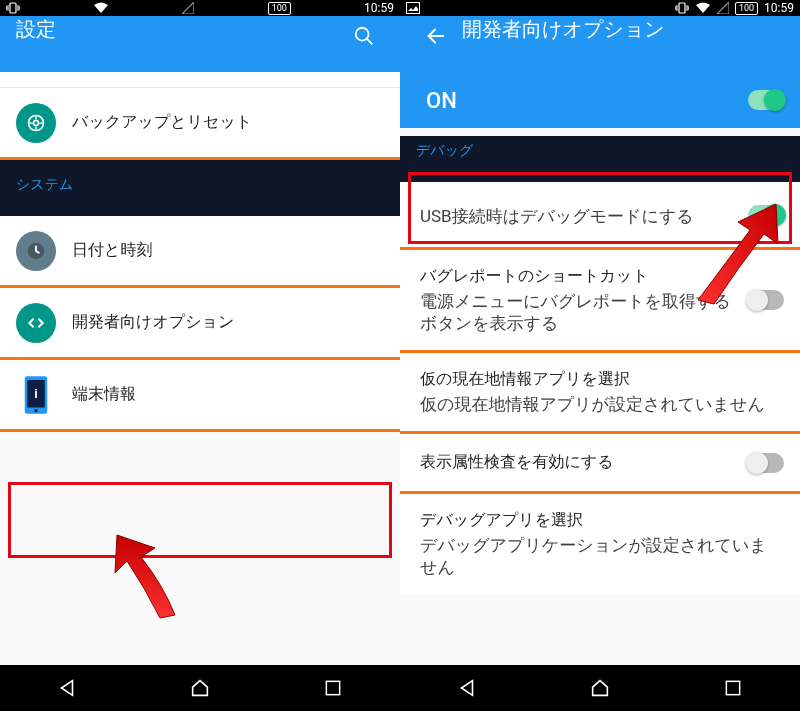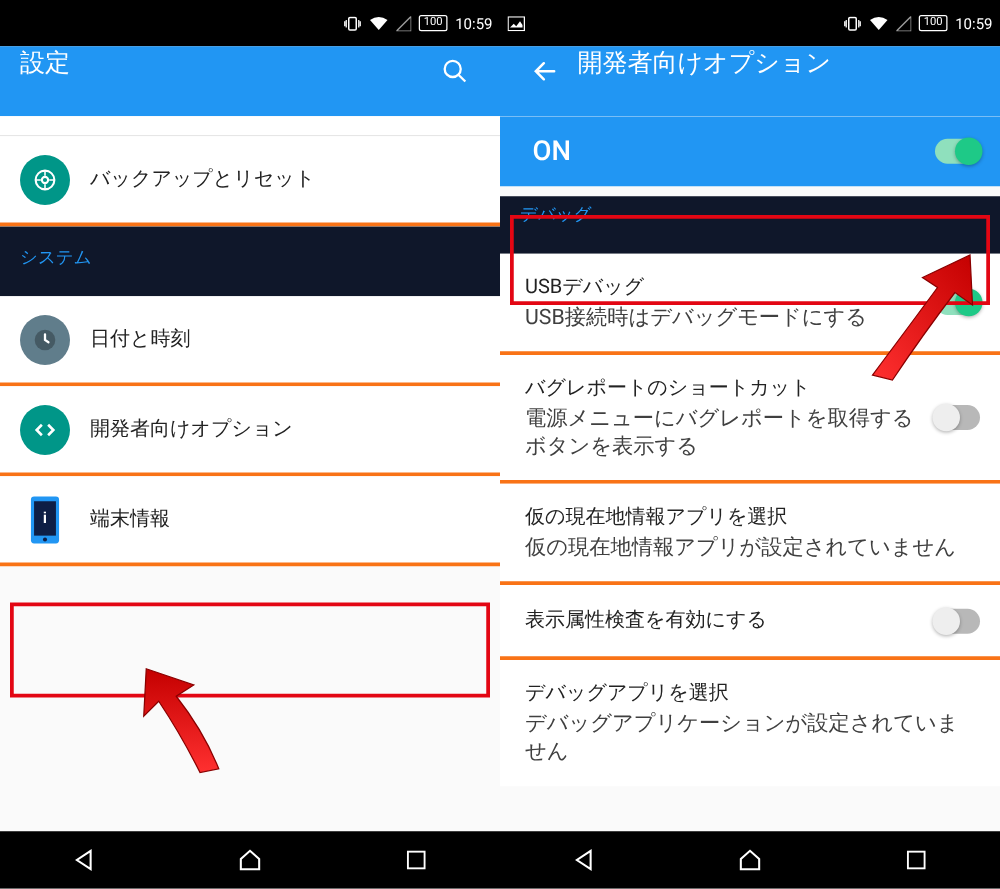--- a/index.html
+++ b/index.html
@@ -1,20 +1,20 @@
 <!DOCTYPE html>
 <html><head>
 <meta charset="utf-8">
 <style>
   * { margin: 0; padding: 0; box-sizing: border-box; }
   body { font-family: "Segoe UI", "Helvetica Neue", Roboto, Arial, sans-serif; background: #eee; width: 800px; height: 711px; overflow: hidden; }
   .screens { display: flex; width: 800px; height: 711px; }
   .screen { width: 400px; height: 711px; background: #fafafa; position: relative; display: flex; flex-direction: column; }
 
-  .statusbar { height: 37px; background: #000; color: #fff; display: flex; align-items: center; justify-content: flex-end; padding: 0 6px; font-size: 12px; gap: 6px; }
+  .statusbar { height: 16px; background: #000; color: #fff; display: flex; align-items: center; justify-content: space-between; padding: 0 6px; font-size: 12px; gap: 6px; }
   .statusbar .ic { display: inline-flex; align-items: center; }
   .statusbar .battery { border: 1px solid #fff; border-radius: 2px; padding: 0 3px; font-size: 9px; line-height: 11px; }
   .statusbar .pic-icon { margin-right: auto; }
 
   .appbar { height: 56px; background: #2196f3; color: #fff; display: flex; align-items: flex-start; padding: 0 16px; font-size: 20px; font-weight: 500; }
   .appbar .title { flex: 1; }
   .appbar .icon-btn { width: 40px; height: 40px; display: inline-flex; align-items: center; justify-content: center; border-radius: 20px; }
   .appbar .back { margin-right: 6px; }
 
   .content { flex: 1; overflow: hidden; background: #fafafa; }
@@ -212,21 +212,20 @@
         <div class="mlabel">ON</div>
         <div class="switch on">
             <div class="knob"></div>
           </div>
       </div>
 
       <div class="section-header" style="padding-top:6px;">デバッグ</div>
 
       <div class="row" style="padding-left:20px;min-height:68px;">
         <div class="textcol">
-          <div class="label">USBデバッグ</div>
           <div class="sublabel">USB接続時はデバッグモードにする</div>
         </div>
         <div class="switch on">
             <div class="knob"></div>
           </div>
       </div>
 
 
       <div class="row" style="padding-left:20px;min-height:80px;">
         <div class="textcol">

